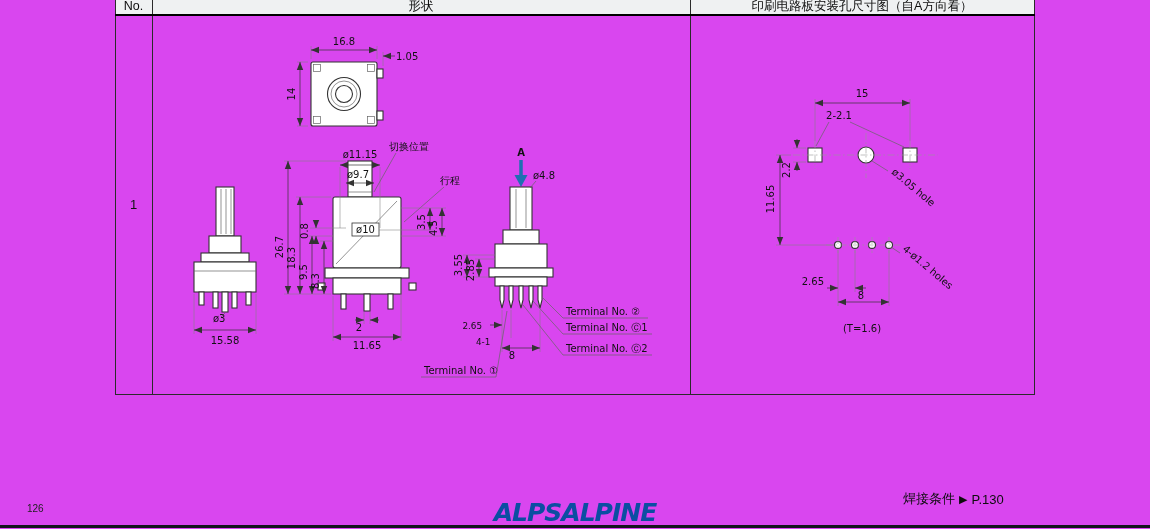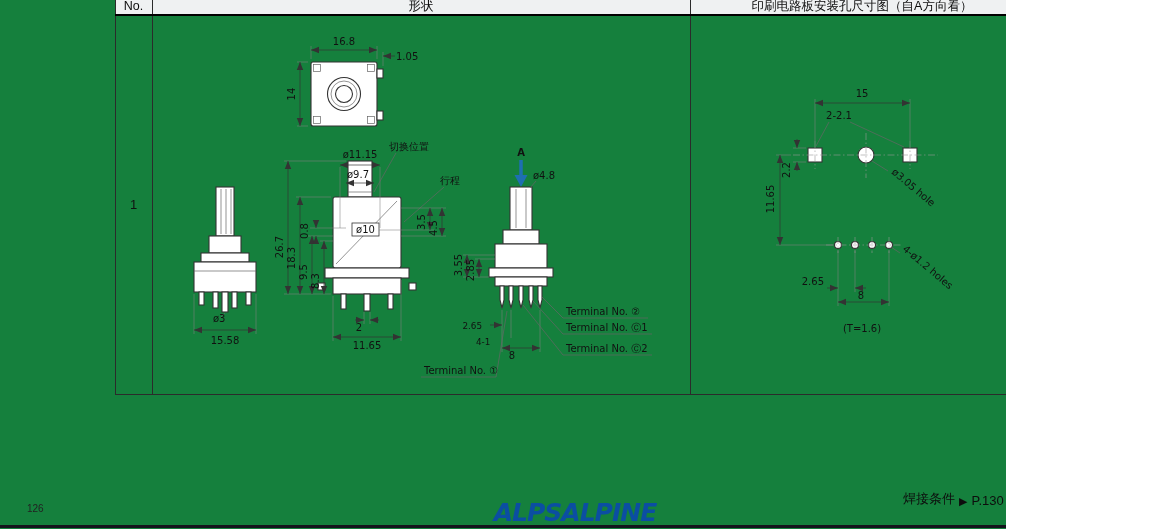--- a/index.html
+++ b/index.html
@@ -1,36 +1,36 @@
 <!DOCTYPE html>
 <html><head>
 <meta charset="utf-8">
 <style>
   *{margin:0;padding:0;box-sizing:border-box}
   html,body{background:#fff}
-  .page{position:relative;width:1006px;height:529px;background:#15803d;overflow:hidden;
+  .page{position:relative;width:1150px;height:529px;background:#d946ef;overflow:hidden;
         font-family:"Liberation Sans","DejaVu Sans",sans-serif;color:#111}
   .thead-bg{position:absolute;left:115px;top:0;width:920px;height:14px;background:#eff1f2}
   .vline{position:absolute;top:0;width:1px;height:395px;background:#2b2b2b}
   .hline{position:absolute;left:115px;width:920px;height:1px;background:#2b2b2b}
   .hline.thick{height:2px;background:#000}
   .th{position:absolute;top:-2px;height:16px;display:flex;align-items:flex-end;justify-content:center;
       font-size:12.5px;line-height:15px;color:#0c0c0c;white-space:nowrap;overflow:hidden}
   .cell-no{position:absolute;left:115px;top:197px;width:37px;text-align:center;font-size:13px}
   svg.art{position:absolute;left:0;top:0}
   text.d{font-family:"DejaVu Sans","Liberation Sans",sans-serif;font-size:10px;fill:#111}
   text.s{font-size:8.8px}
   .out{stroke:#333;stroke-width:1.1;fill:#fff}
   .thin{stroke:#666;stroke-width:0.7;fill:none}
   .dim{stroke:#333;stroke-width:0.7;fill:none}
   .ext{stroke:#828282;stroke-width:0.55;fill:none}
   .cl{stroke:#999;stroke-width:0.6;fill:none;stroke-dasharray:7 2.5 1.5 2.5}
   .pageno{position:absolute;left:27px;top:503px;font-size:10px;color:#222}
   .logo-wrap{position:absolute;left:480px;top:499px}
-  .solder{position:absolute;top:490px;left:903px;font-size:13px;display:flex;align-items:flex-end;gap:4px;color:#0d0d0d}
+  .solder{position:absolute;top:490px;left:903px;font-size:13px;display:flex;align-items:center;gap:4px;color:#0d0d0d}
   .solder .tri{font-size:11px}
   .bottom-rule{position:absolute;left:0;top:525px;width:1150px;height:3px;background:#14141c}
 </style>
 </head>
 <body>
 
 <div class="page">
 
   <div class="thead-bg"></div>
   <div class="vline" style="left:115px"></div>

